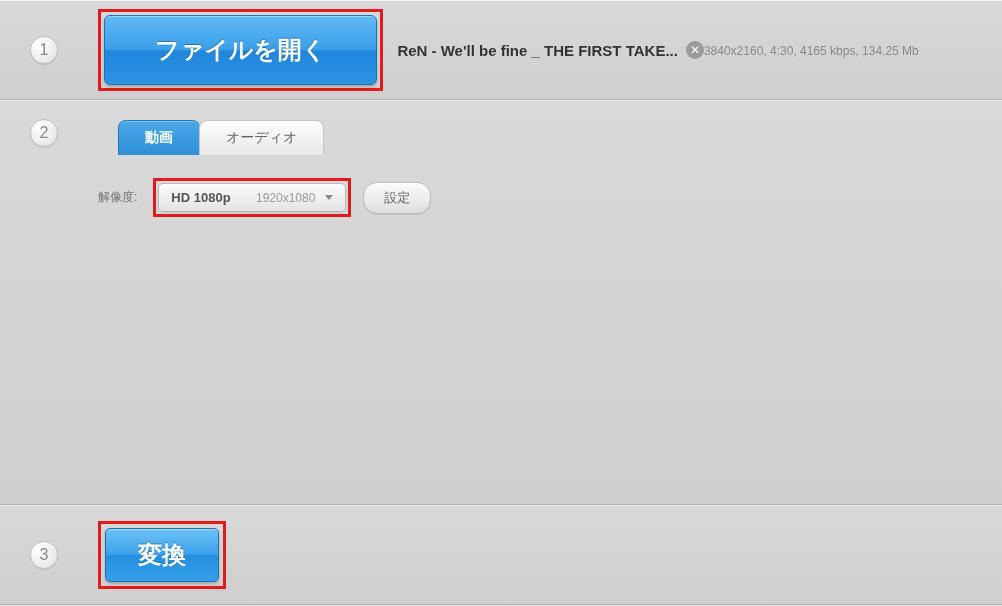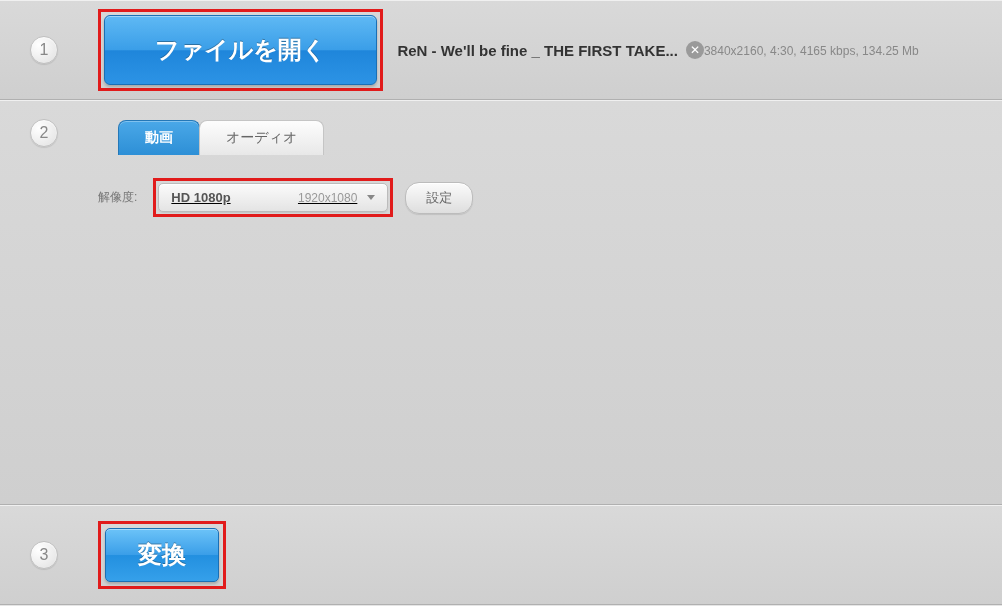--- a/index.html
+++ b/index.html
@@ -33,21 +33,21 @@
 .format-bar-wrap { background: linear-gradient(to bottom, #3a9ee8, #2a86cf); border: 1px solid #1f6faa; border-radius: 6px; padding: 5px; box-shadow: inset 0 1px 0 rgba(255,255,255,0.25), 0 2px 4px rgba(0,0,0,0.15); }
 .format-bar { display: flex; background: linear-gradient(to bottom, #f4f4f4, #e2e2e2); border-radius: 4px; overflow: hidden; border: 1px solid #b8b8b8; }
 .format-btn { flex: 0 0 auto; padding: 8px 18px; font-size: 14px; color: #666; border-right: 1px solid #c8c8c8; cursor: pointer; background: linear-gradient(to bottom, #f7f7f7, #e5e5e5); text-align: center; font-weight: bold; }
 .format-btn:last-child { border-right: none; }
 .format-btn.active { background: linear-gradient(to bottom, #a0a0a0, #8f8f8f); color: #fff; text-shadow: 0 -1px 0 rgba(0,0,0,0.3); }
 .format-more { display: flex; align-items: center; justify-content: center; padding: 8px 14px; color: #888; cursor: pointer; font-weight: bold; font-size: 14px; border-left: 1px solid #c8c8c8; background: linear-gradient(to bottom, #f7f7f7, #e5e5e5);}
 
 .res-row { display: flex; align-items: center; margin-top: 24px; gap: 12px; }
 .res-label { font-size: 12px; color: #777; margin-right: 4px; }
 .red-box-sm { border: 3px solid #e11b1b; padding: 2px; }
-.res-select { display: flex; align-items: center; background: linear-gradient(to bottom, #fbfbfb, #e4e4e4); border: 1px solid #bcbcbc; border-radius: 5px; padding: 6px 12px; cursor: pointer; width: 230px; justify-content: space-between; box-shadow: inset 0 1px 0 #fff, 0 1px 1px rgba(0,0,0,0.08); text-decoration: underline; }
+.res-select { display: flex; align-items: center; background: linear-gradient(to bottom, #fbfbfb, #e4e4e4); border: 1px solid #bcbcbc; border-radius: 5px; padding: 6px 12px; cursor: pointer; width: 188px; justify-content: space-between; box-shadow: inset 0 1px 0 #fff, 0 1px 1px rgba(0,0,0,0.08); }
 .res-name { font-size: 13px; color: #555; font-weight: bold; }
 .res-dim { font-size: 12px; color: #999; margin-left: auto; margin-right: 10px; }
 .chev { width: 0; height: 0; border-left: 4px solid transparent; border-right: 4px solid transparent; border-top: 5px solid #888; }
 
 .settings-btn { background: linear-gradient(to bottom, #fbfbfb, #dedede); border: 1px solid #bcbcbc; border-radius: 14px; padding: 6px 20px; font-size: 13px; color: #666; cursor: pointer; box-shadow: inset 0 1px 0 #fff, 0 1px 1px rgba(0,0,0,0.1); }
 
 .updown { display:flex; flex-direction:column; gap:2px; align-items:center; }
 .tri-up{width:0;height:0;border-left:4px solid transparent;border-right:4px solid transparent;border-bottom:4px solid #888;}
 .tri-dn{width:0;height:0;border-left:4px solid transparent;border-right:4px solid transparent;border-top:4px solid #888;}
 </style>

